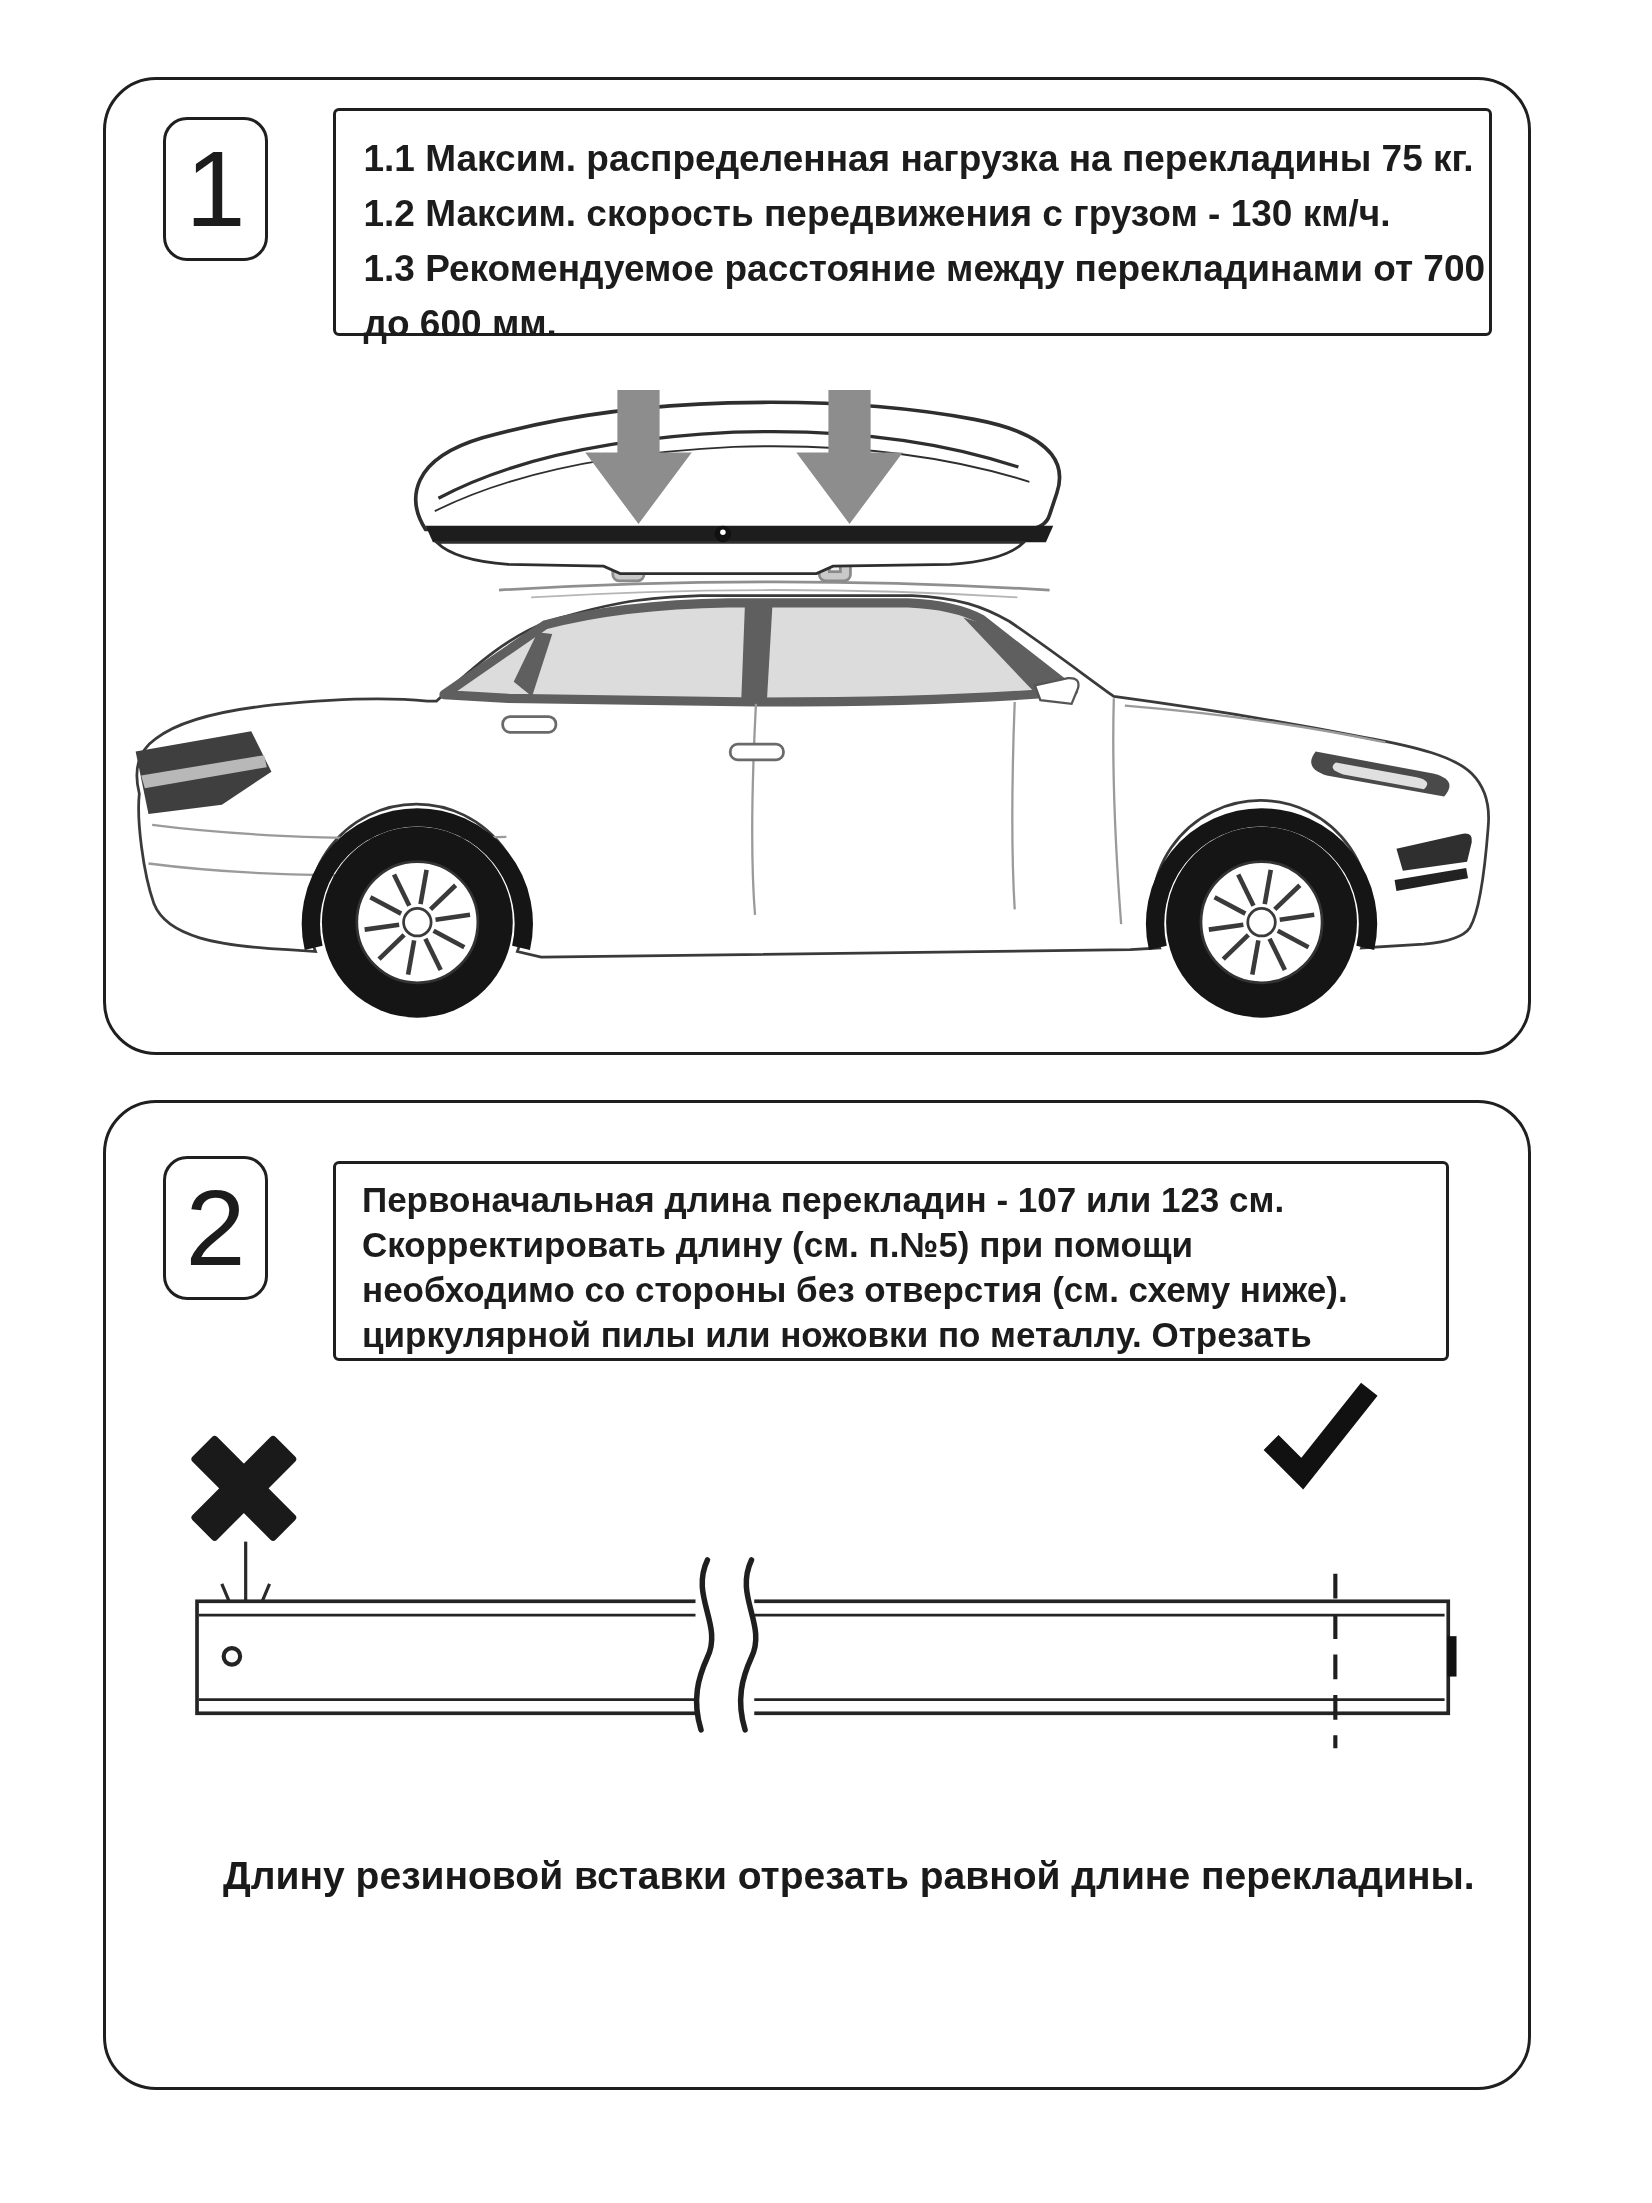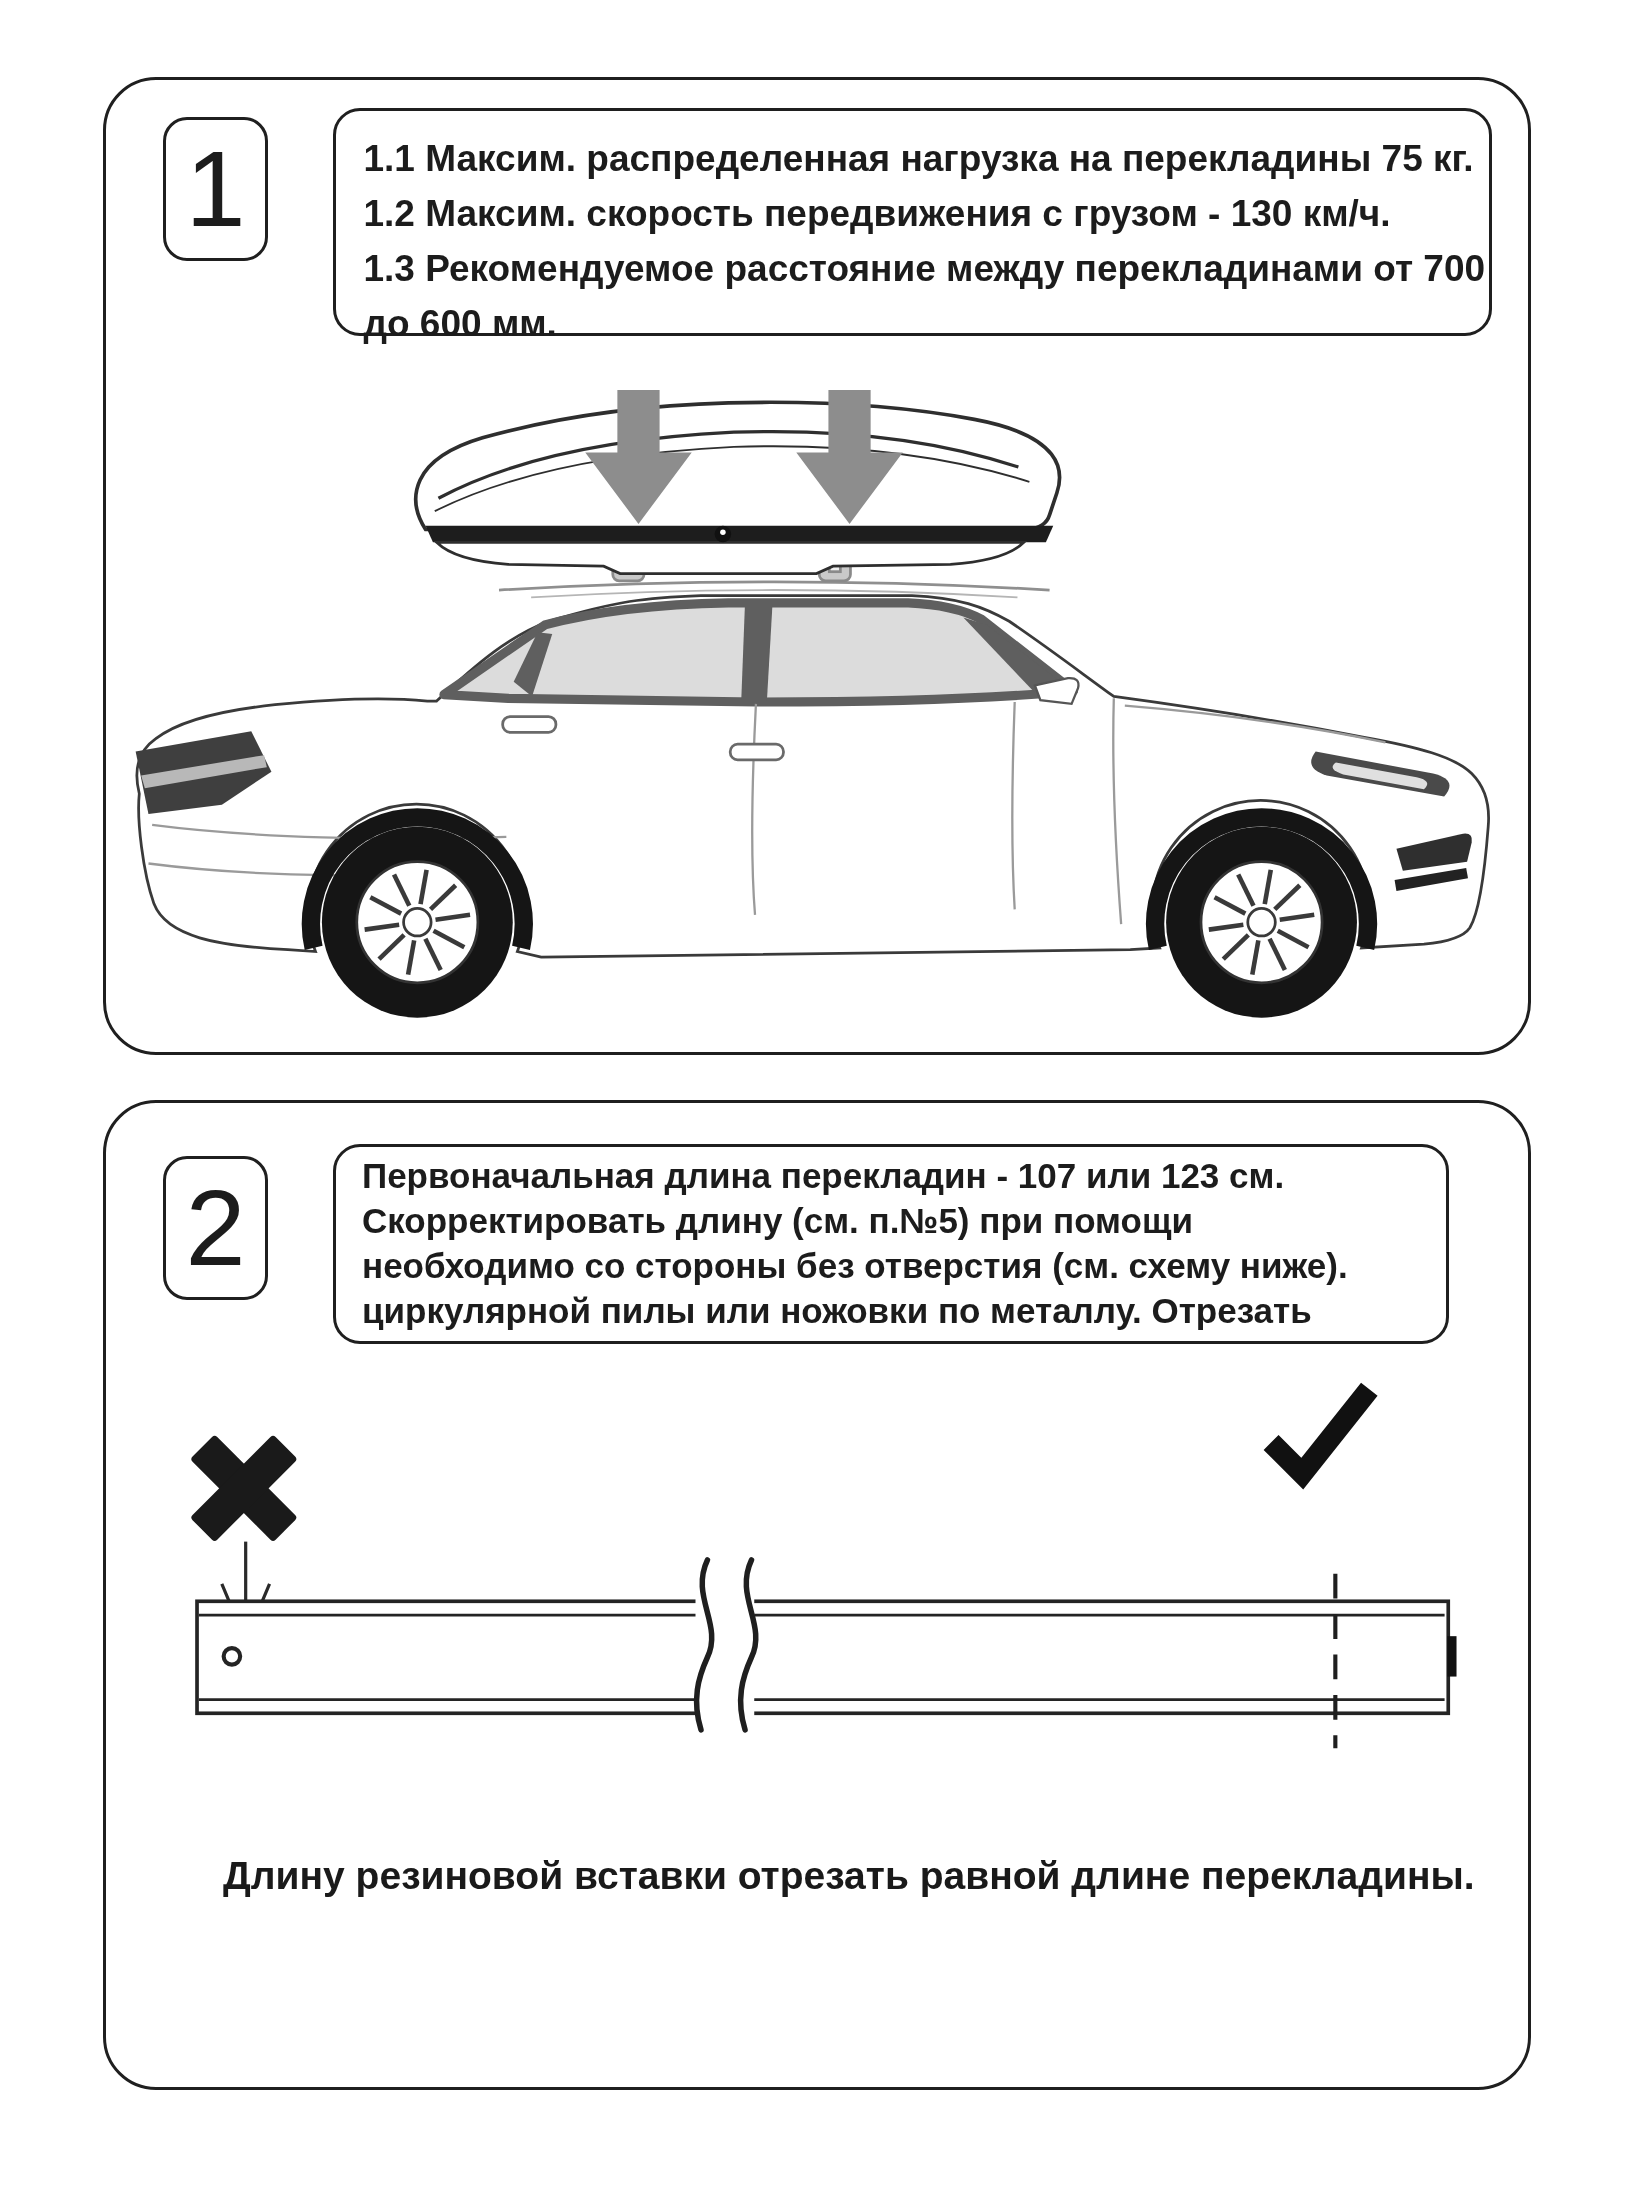--- a/index.html
+++ b/index.html
@@ -18,28 +18,28 @@
     position:absolute; width:99px; height:138px;
     border:3.7px solid #1f1f1f; border-radius:24px; background:#fff;
     display:flex; align-items:center; justify-content:center;
     font-size:108px; font-weight:400; line-height:1;
   }
   #panel1 .badge { left:57px; top:37px; }
   #panel2 .badge { left:57px; top:53px; }
 
   .instr-box {
     position:absolute; background:#fff;
-    border:3.7px solid #1f1f1f; border-radius:27px;
+    border:3.7px solid #1f1f1f; border-radius:6px;
     font-weight:bold; box-sizing:border-box;
   }
   #box1 { left:227px; top:27.5px; width:1159px; height:228px;
           font-size:37px; padding:22px 24px 0 27.5px; }
   #box1 .line { height:55px; line-height:51px; white-space:nowrap; }
-  #box2 { left:227px; top:41px; width:1116px; height:200px;
-          font-size:35px; padding:7px 22px 0 26px; }
+  #box2 { left:227px; top:58px; width:1116px; height:200px;
+          font-size:35px; padding:14px 22px 0 26px; }
   #box2 .line { height:45px; line-height:43px; white-space:nowrap; }
 
   .figure { position:absolute; }
   #car-figure { left:7.3px; top:310px; width:1407px; height:646px; }
   #bar-figure { left:0px; top:244px; width:1414px; height:459px; }
 
   #cut-label {
     position:absolute; top:389px; right:74px;
     font-size:53px; font-weight:bold; letter-spacing:0.9px; line-height:1;
     color:#141414; white-space:nowrap;

